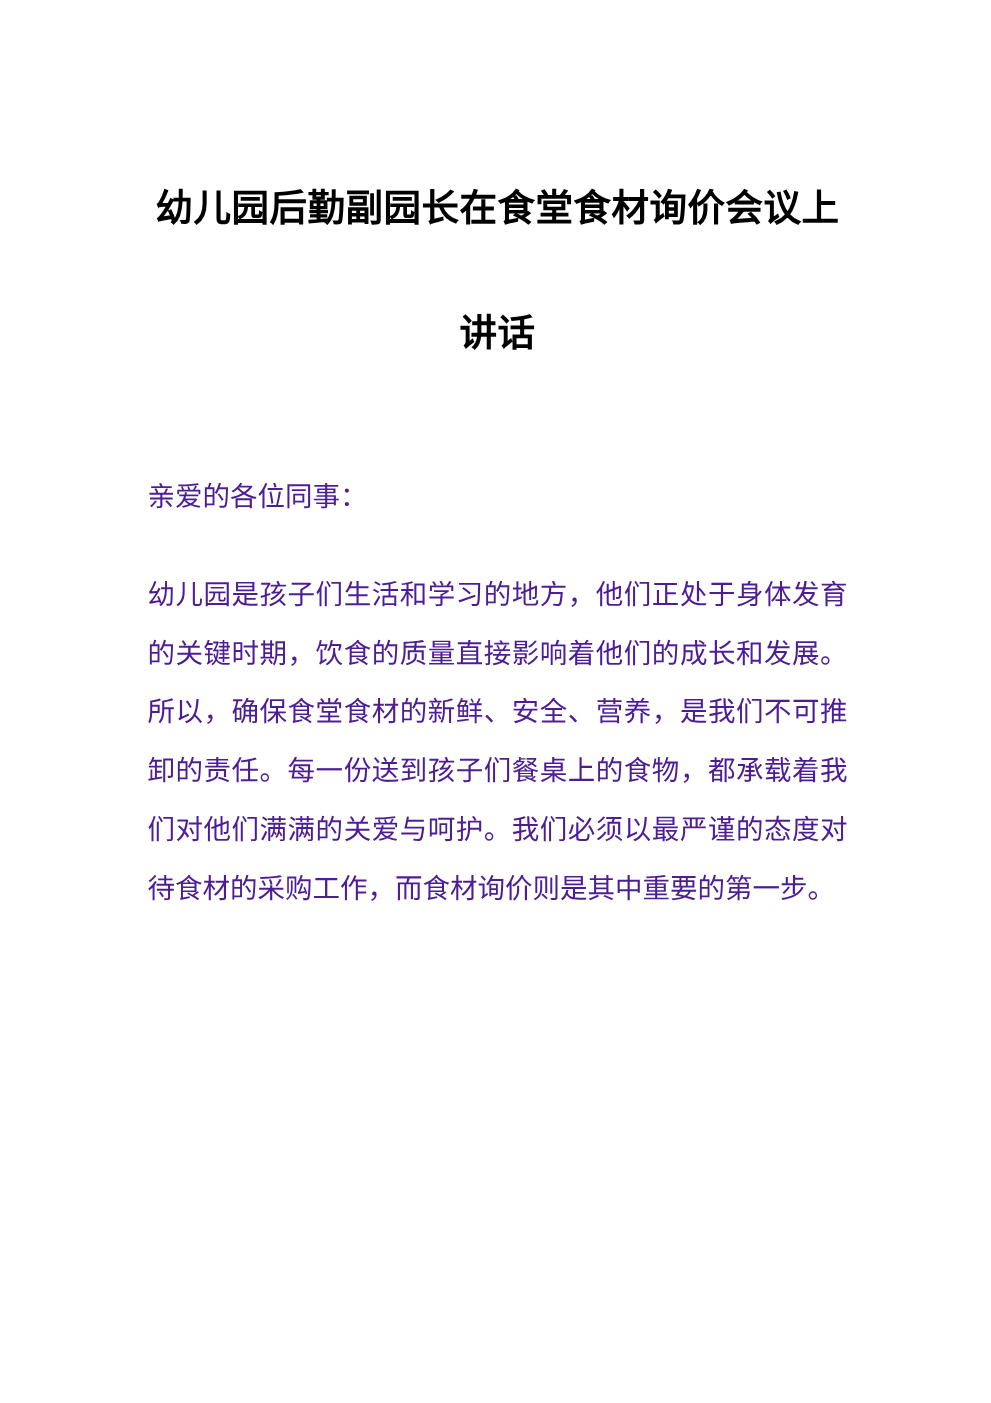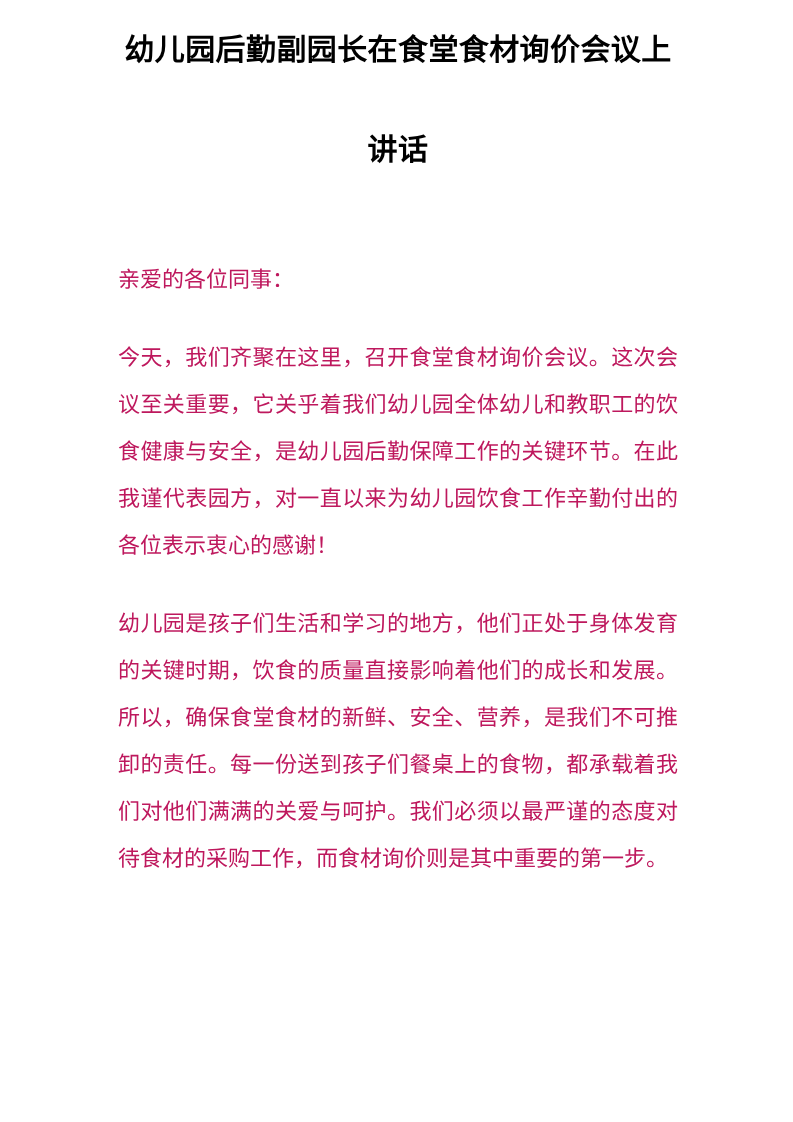--- a/index.html
+++ b/index.html
@@ -28,41 +28,42 @@
   .page-inner {
     position: absolute;
     left: 118px;
     top: 0;
     width: 560px;
   }
 
   
   .doc-title {
     margin: 0;
+    padding-top: 118px;
     font-size: 30px;
     font-weight: bold;
     line-height: 100px;
     text-align: center;
     letter-spacing: 0.4px;
     color: #000000;
     word-break: break-all;
   }
 
   
   .body-content {
     margin-top: 56px;
   }
 
   .para {
     margin: 0 0 31px 0;
     font-size: 22px;
     line-height: 47px;
     text-align: justify;
     text-justify: inter-ideograph;
-    color: #be185d;
+    color: #4c1d95;
     word-break: break-all;
     letter-spacing: 0;
   }
 
   .para:last-child {
     margin-bottom: 0;
   }
 </style>
 </head>
 <body>
@@ -70,19 +71,18 @@
 <div class="page">
   <div class="page-inner">
 
     <h1 class="doc-title">幼儿园后勤副园长在食堂食材询价会议上讲话</h1>
 
     <div class="body-content">
 
       <p class="para">亲爱的各位同事：</p>
 
 
-      <p class="para">今天，我们齐聚在这里，召开食堂食材询价会议。这次会议至关重要，它关乎着我们幼儿园全体幼儿和教职工的饮食健康与安全，是幼儿园后勤保障工作的关键环节。在此我谨代表园方，对一直以来为幼儿园饮食工作辛勤付出的各位表示衷心的感谢！</p>
 
       <p class="para">幼儿园是孩子们生活和学习的地方，他们正处于身体发育的关键时期，饮食的质量直接影响着他们的成长和发展。所以，确保食堂食材的新鲜、安全、营养，是我们不可推卸的责任。每一份送到孩子们餐桌上的食物，都承载着我们对他们满满的关爱与呵护。我们必须以最严谨的态度对待食材的采购工作，而食材询价则是其中重要的第一步。</p>
 
     </div>
   </div>
 </div>
 
 </body></html>

